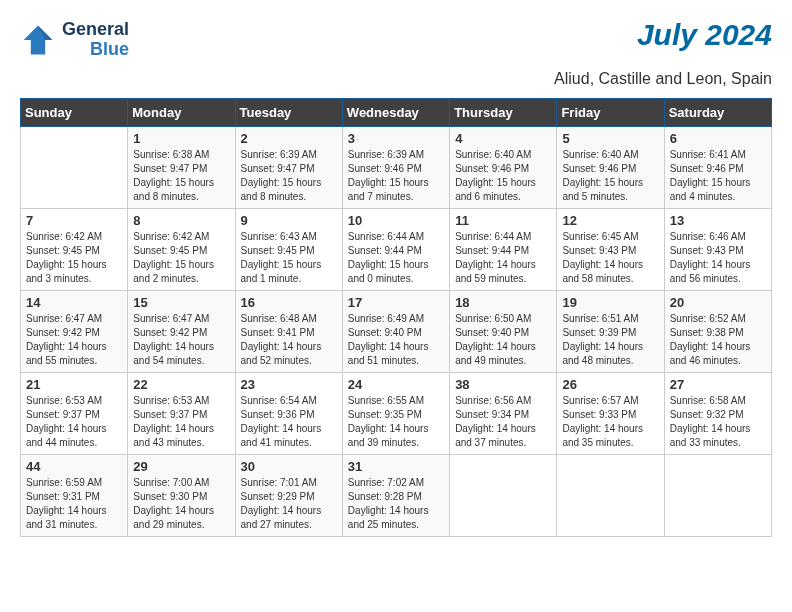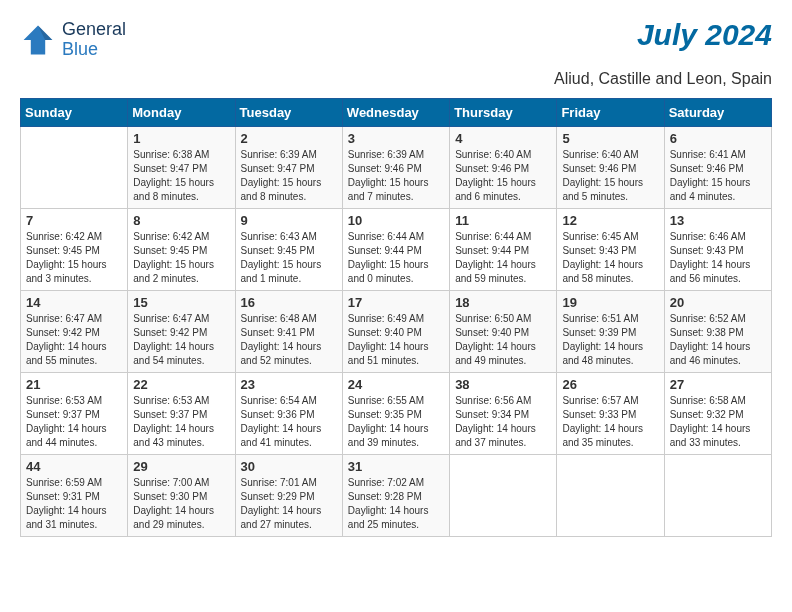--- a/index.html
+++ b/index.html
@@ -16,23 +16,24 @@
       align-items: flex-start;
       margin-bottom: 10px;
     }
     .logo {
       display: flex;
       align-items: center;
       gap: 6px;
     }
     .logo-text {
       font-size: 18px;
-      font-weight: normal;
+      font-weight: bold;
       color: #1a3a5c;
       line-height: 1.1;
+      text-align: right;
     }
     .logo-text span {
       color: #2b7abf;
     }
     .logo-icon {
       width: 36px;
       height: 36px;
     }
     .title-area {
       text-align: right;
@@ -48,21 +49,21 @@
       font-size: 16px;
       color: #333;
       margin-top: 20px;
     }
     table {
       width: 100%;
       border-collapse: collapse;
       font-size: 11px;
     }
     thead th {
-      background-color: #0369a1;
+      background-color: #404040;
       color: #fff;
       padding: 6px 4px;
       text-align: left;
       font-size: 13px;
       font-weight: bold;
       border: 1px solid #1a5a9a;
     }
     tbody td {
       border: 1px solid #ccc;
       vertical-align: top;

